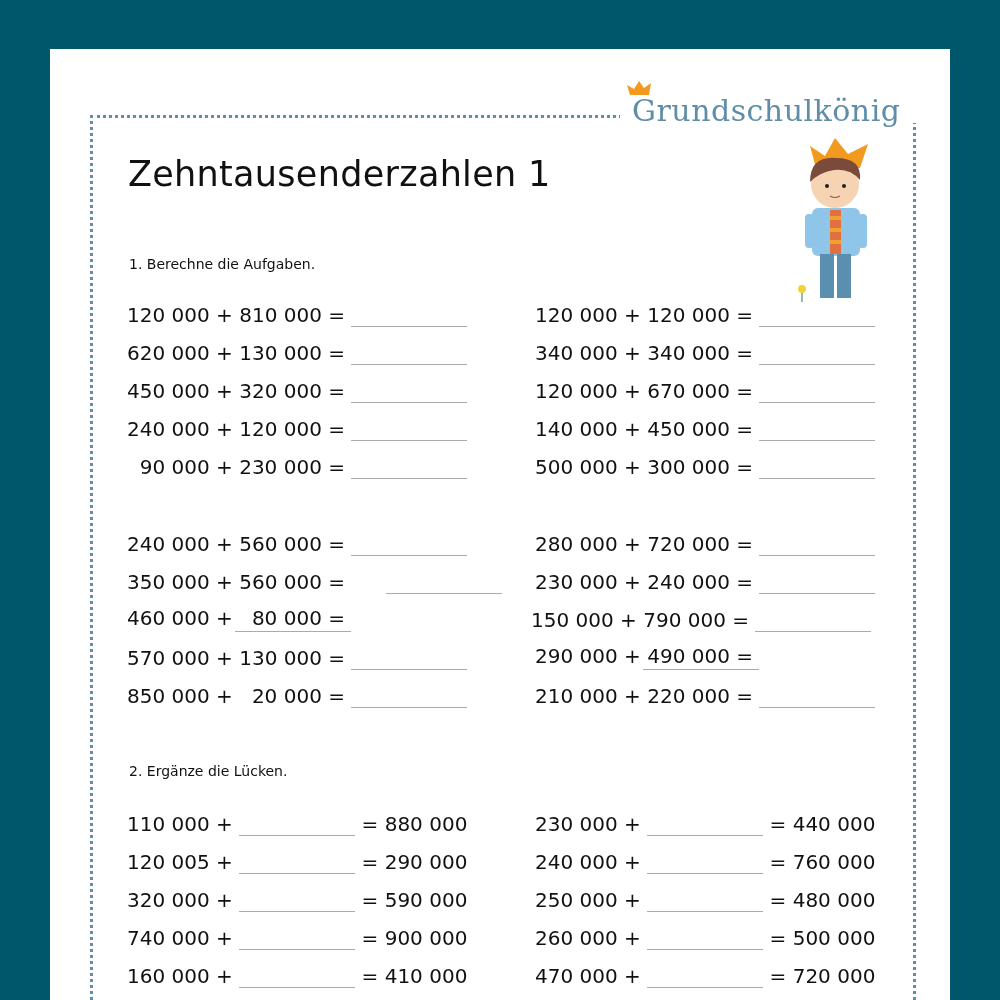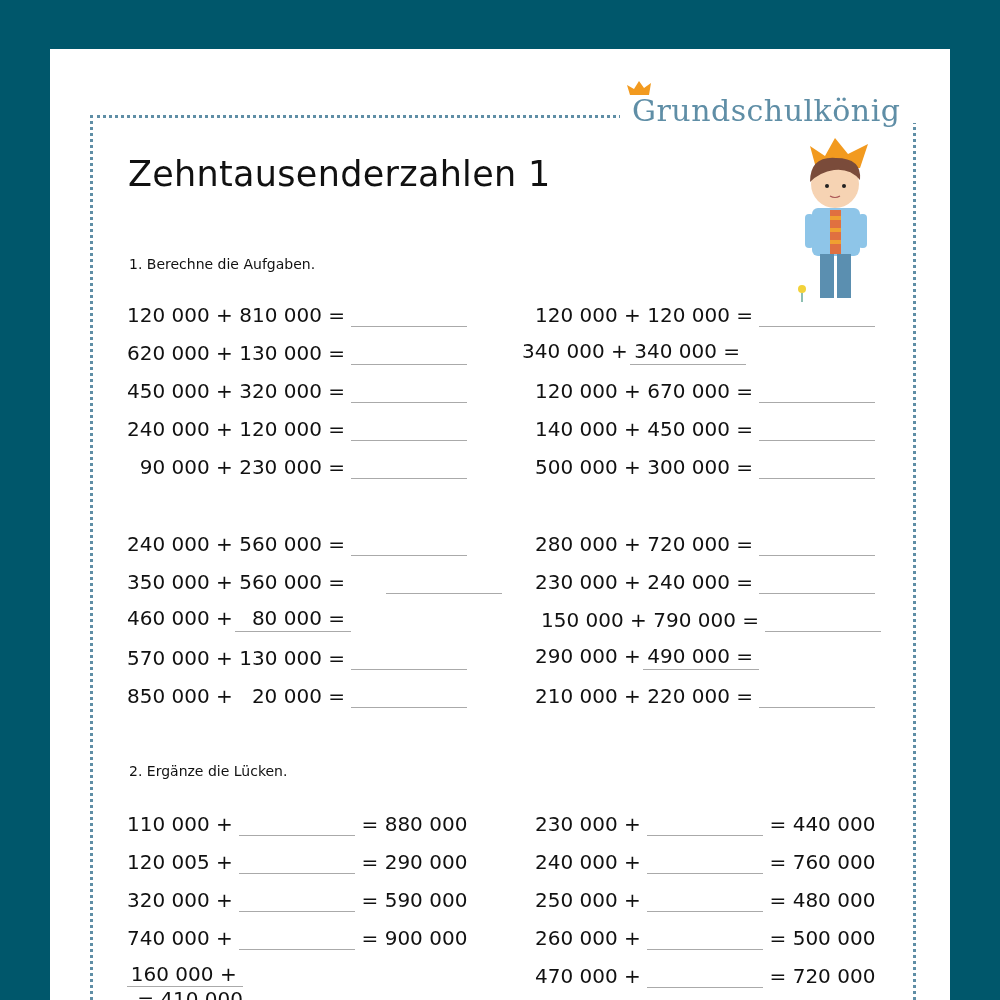--- a/index.html
+++ b/index.html
@@ -53,38 +53,38 @@
   <div class="section-label" style="top:207px;">1. Berechne die Aufgaben.</div>
   <div class="section-label" style="top:714px;">2. Ergänze die Lücken.</div>
 
   <div id="rows">
       <div class="row" style="left: 77px; top: 252px;"><span>120 000 + 810 000 = </span><span class="blank" style="width: 116px;"></span></div>
       <div class="row" style="left: 77px; top: 290px;"><span>620 000 + 130 000 = </span><span class="blank" style="width: 116px;"></span></div>
       <div class="row" style="left: 77px; top: 328px;"><span>450 000 + 320 000 = </span><span class="blank" style="width: 116px;"></span></div>
       <div class="row" style="left: 77px; top: 366px;"><span>240 000 + 120 000 = </span><span class="blank" style="width: 116px;"></span></div>
       <div class="row" style="left: 77px; top: 404px;"><span>  90 000 + 230 000 = </span><span class="blank" style="width: 116px;"></span></div>
       <div class="row" style="left: 485px; top: 252px;"><span>120 000 + 120 000 = </span><span class="blank" style="width: 116px;"></span></div>
-      <div class="row" style="left: 472px; top: 290px; flex-direction: column;"><span>340 000 + 340 000 = </span><span class="blank" style="width: 116px;"></span></div>
+      <div class="row" style="left: 485px; top: 290px;"><span>340 000 + 340 000 = </span><span class="blank" style="width: 116px;"></span></div>
       <div class="row" style="left: 485px; top: 328px;"><span>120 000 + 670 000 = </span><span class="blank" style="width: 116px;"></span></div>
       <div class="row" style="left: 485px; top: 366px;"><span>140 000 + 450 000 = </span><span class="blank" style="width: 116px;"></span></div>
       <div class="row" style="left: 485px; top: 404px;"><span>500 000 + 300 000 = </span><span class="blank" style="width: 116px;"></span></div>
       <div class="row" style="left: 77px; top: 481px;"><span>240 000 + 560 000 = </span><span class="blank" style="width: 116px;"></span></div>
       <div class="row" style="left: 77px; top: 519px; gap: 35px;"><span>350 000 + 560 000 = </span><span class="blank" style="width: 116px;"></span></div>
       <div class="row" style="left: 77px; top: 557px; flex-direction: column;"><span>460 000 +   80 000 = </span><span class="blank" style="width: 116px;"></span></div>
       <div class="row" style="left: 77px; top: 595px;"><span>570 000 + 130 000 = </span><span class="blank" style="width: 116px;"></span></div>
       <div class="row" style="left: 77px; top: 633px;"><span>850 000 +   20 000 = </span><span class="blank" style="width: 116px;"></span></div>
       <div class="row" style="left: 485px; top: 481px;"><span>280 000 + 720 000 = </span><span class="blank" style="width: 116px;"></span></div>
       <div class="row" style="left: 485px; top: 519px;"><span>230 000 + 240 000 = </span><span class="blank" style="width: 116px;"></span></div>
-      <div class="row" style="left: 491px; top: 557px; text-align: right;"><span>150 000 + 790 000 = </span><span class="blank" style="width: 116px;"></span></div>
+      <div class="row" style="left: 481px; top: 557px; text-align: right;"><span>150 000 + 790 000 = </span><span class="blank" style="width: 116px;"></span></div>
       <div class="row" style="left: 485px; top: 595px; flex-direction: column;"><span>290 000 + 490 000 = </span><span class="blank" style="width: 116px;"></span></div>
       <div class="row" style="left: 485px; top: 633px;"><span>210 000 + 220 000 = </span><span class="blank" style="width: 116px;"></span></div>
       <div class="row" style="left: 77px; top: 761px;"><span>110 000 + </span><span class="blank" style="width: 116px;"></span><span> = 880 000</span></div>
       <div class="row" style="left: 77px; top: 799px;"><span>120 005 + </span><span class="blank" style="width: 116px;"></span><span> = 290 000</span></div>
       <div class="row" style="left: 77px; top: 837px;"><span>320 000 + </span><span class="blank" style="width: 116px;"></span><span> = 590 000</span></div>
       <div class="row" style="left: 77px; top: 875px;"><span>740 000 + </span><span class="blank" style="width: 116px;"></span><span> = 900 000</span></div>
-      <div class="row" style="left: 77px; top: 913px; flex-direction: column;"><span>160 000 + </span><span class="blank" style="width: 116px;"></span><span> = 410 000</span></div>
+      <div class="row" style="left: 77px; top: 913px;"><span>160 000 + </span><span class="blank" style="width: 116px;"></span><span> = 410 000</span></div>
       <div class="row" style="left: 485px; top: 761px;"><span>230 000 + </span><span class="blank" style="width: 116px;"></span><span> = 440 000</span></div>
       <div class="row" style="left: 485px; top: 799px;"><span>240 000 + </span><span class="blank" style="width: 116px;"></span><span> = 760 000</span></div>
       <div class="row" style="left: 485px; top: 837px;"><span>250 000 + </span><span class="blank" style="width: 116px;"></span><span> = 480 000</span></div>
       <div class="row" style="left: 485px; top: 875px;"><span>260 000 + </span><span class="blank" style="width: 116px;"></span><span> = 500 000</span></div>
       <div class="row" style="left: 485px; top: 913px;"><span>470 000 + </span><span class="blank" style="width: 116px;"></span><span> = 720 000</span></div>
     </div>
 </div>
 
 </body></html>

